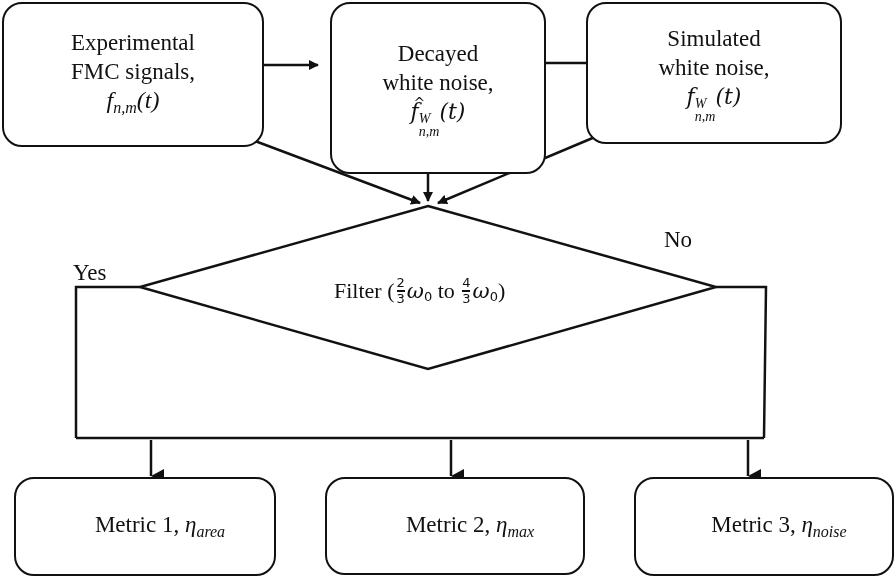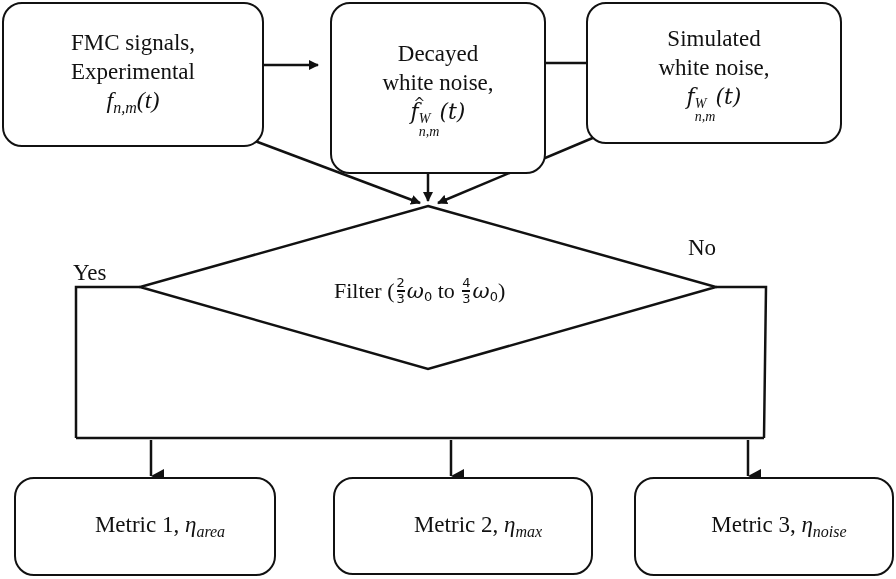--- a/index.html
+++ b/index.html
@@ -51,22 +51,22 @@
     <polyline points="716,287 766,287 764,438"></polyline>
     <line x1="76" y1="438" x2="764" y2="438"></line>
 
     <line x1="151" y1="440" x2="151" y2="476" marker-end="url(#arrowdown)"></line>
     <line x1="451" y1="440" x2="451" y2="476" marker-end="url(#arrowdown)"></line>
     <line x1="748" y1="440" x2="748" y2="476" marker-end="url(#arrowdown)"></line>
   </g>
 </svg>
 
 <div class="box" style="left:2px; top:2px; width:262px; height:145px;">
+  <div class="line">Experimental</div>
   <div class="line">FMC signals,</div>
-  <div class="line">Experimental</div>
   <div class="line">
     <span class="math" style="font-family:'Liberation Serif',serif; font-size:24px;">f</span><span class="sub" style="font-family:'Liberation Serif',serif; font-size:16px;">n,m</span><span style="font-family:'Liberation Serif',serif; font-size:24px;"><span style="font-style:italic">(t)</span></span>
   </div>
 </div>
 
 <div class="box" style="left:330px; top:2px; width:216px; height:172px;">
   <div class="line">Decayed</div>
   <div class="line">white noise,</div>
   <div class="line">
     <span class="math mathv" style="position:relative;"><span style="position:absolute; left:3px; top:-10px; font-style:normal; font-size:14px;">^</span><span>f</span></span><span class="supsub">
@@ -81,21 +81,21 @@
   <div class="line">white noise,</div>
   <div class="line">
     <span class="math mathv">f</span><span class="supsub">
         <span>W</span>
         <span>n,m</span>
       </span><span class="mathv" style="font-style:italic;">(t)</span>
   </div>
 </div>
 
 <div class="label" style="left:73px; top:234px;margin-top:26px;">Yes</div>
-<div class="label" style="left:688px; top:227px;margin-top:8px;">No</div>
+<div class="label" style="left:664px; top:227px;">No</div>
 
 <div class="decision-text" style="left:334px; top:274px; height:34px;">
   <span style="white-space:pre;">Filter (</span>
   <span class="frac">
       <span>2</span>
       <span class="bar"></span>
       <span>3</span>
     </span>
   <span class="math" style="font-size:21px;">ω</span>
     <span style="font-family:'DejaVu Sans',sans-serif; font-size:13px; margin-top:10px;">0</span>
@@ -109,21 +109,21 @@
     <span style="font-family:'DejaVu Sans',sans-serif; font-size:13px; margin-top:10px;">0</span>
   <span>)</span>
 </div>
 
 <div class="box" style="left:14px; top:477px; width:262px; height:99px;align-items:center;">
   <div class="metric" style="margin-left:30px;">
     <span style="white-space:pre;">Metric 1, </span><span class="eta">η</span><span class="msub">area</span>
   </div>
 </div>
 
-<div class="box" style="left:325px; top:477px; width:260px; height:98px;margin-left:8px;">
+<div class="box" style="left:325px; top:477px; width:260px; height:98px;">
   <div class="metric" style="margin-left:30px;">
     <span style="white-space:pre;">Metric 2, </span><span class="eta">η</span><span class="msub">max</span>
   </div>
 </div>
 
 <div class="box" style="left:634px; top:477px; width:260px; height:99px;">
   <div class="metric" style="margin-left:30px;">
     <span style="white-space:pre;text-align:center;">Metric 3, </span><span class="eta">η</span><span class="msub">noise</span>
   </div>
 </div>

